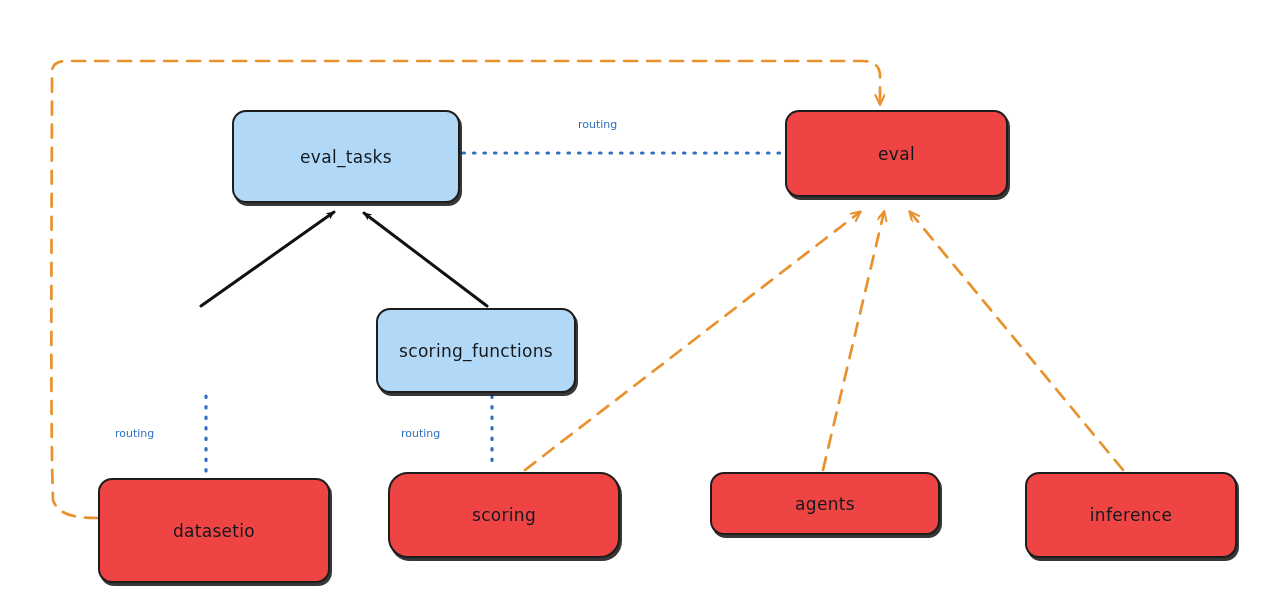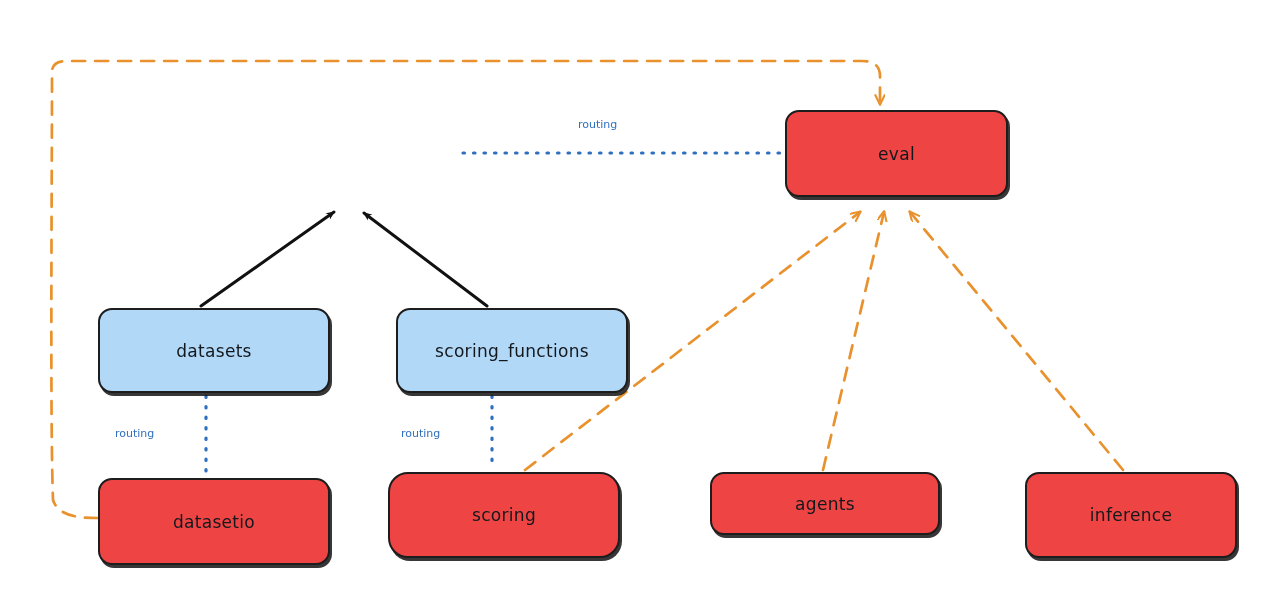--- a/index.html
+++ b/index.html
@@ -47,34 +47,34 @@
 
     <path d="M487,306 L364,213" fill="none" stroke="#111111" stroke-width="3" stroke-linecap="round" marker-end="url(#arrow-black)"></path>
 
     <path d="M463,153 L782,153" fill="none" stroke="#2f6fbf" stroke-width="3.2" stroke-dasharray="1.5 9" stroke-linecap="round"></path>
 
     <path d="M206,396 L206,474" fill="none" stroke="#2f6fbf" stroke-width="3.2" stroke-dasharray="1.5 9" stroke-linecap="round"></path>
 
     <path d="M492,396 L492,469" fill="none" stroke="#2f6fbf" stroke-width="3.2" stroke-dasharray="1.5 9" stroke-linecap="round"></path>
   </svg>
 
+  <div class="node blue" style="left:232px;top:110px;width:228px;height:93px;">
+    <span>eval_tasks</span>
+  </div>
 
   <div class="node green" style="left:785px;top:110px;width:223px;height:87px;">
     <span>eval</span>
   </div>
 
-  <div class="node blue" style="left:98px;top:308px;width:232px;height:85px;">
-    <span>datasets</span>
-  </div>
 
-  <div class="node blue" style="left:396px;top:308px;width:232px;height:85px;">
+  <div class="node blue" style="left:376px;top:308px;width:200px;height:85px;">
     <span>scoring_functions</span>
   </div>
 
-  <div class="node green" style="left:98px;top:478px;width:232px;height:87px;">
+  <div class="node green" style="left:98px;top:478px;width:232px;height:105px;">
     <span>datasetio</span>
   </div>
 
   <div class="node green" style="left:388px;top:472px;width:232px;height:86px;border-radius:20px;">
     <span>scoring</span>
   </div>
 
   <div class="node green" style="left:710px;top:472px;width:230px;height:63px;">
     <span>agents</span>
   </div>

